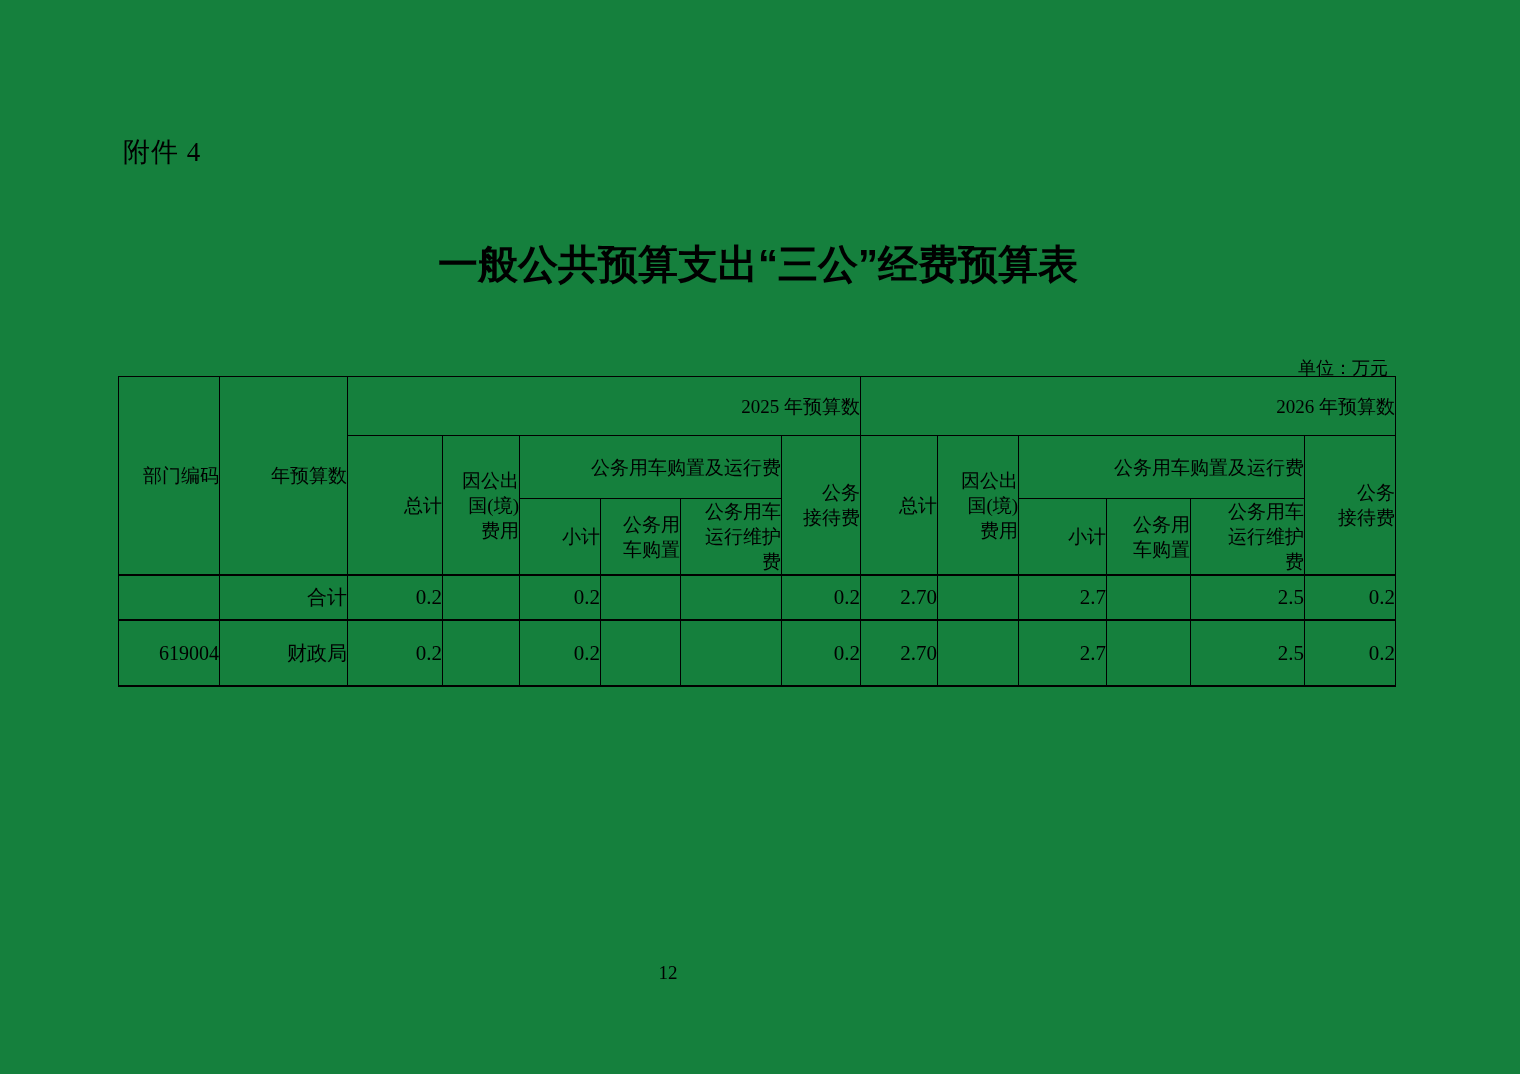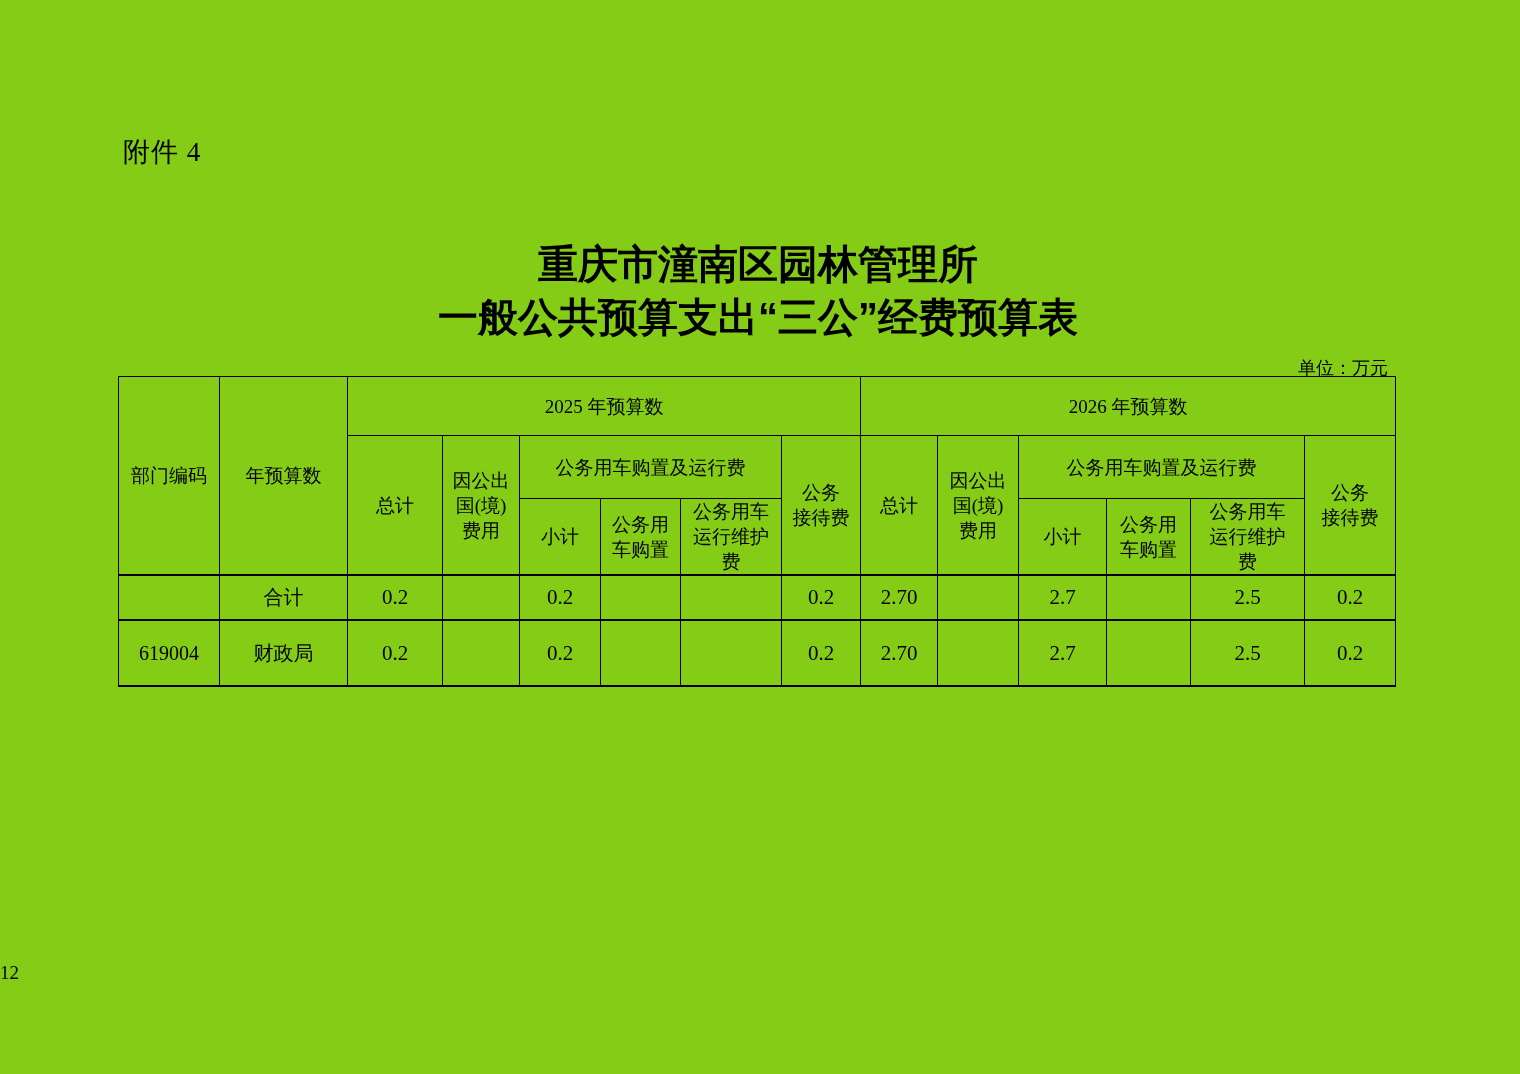--- a/index.html
+++ b/index.html
@@ -4,21 +4,21 @@
 <style>
   html, body {
     margin: 0;
     padding: 0;
     background: #ffffff;
   }
   .page {
     position: relative;
     width: 1520px;
     height: 1074px;
-    background: #84cc16;
+    background: #15803d;
     color: #000000;
     font-family: "Liberation Serif", serif;
     overflow: hidden;
   }
   .attachment {
     position: absolute;
     left: 123px;
     top: 134px;
     font-size: 27px;
     letter-spacing: 1px;
@@ -45,21 +45,21 @@
   table.budget {
     position: absolute;
     left: 118px;
     top: 376px;
     width: 1277px;
     border-collapse: collapse;
     table-layout: fixed;
   }
   table.budget td {
     border: 1px solid #000000;
-    text-align: center;
+    text-align: right;
     vertical-align: middle;
     padding: 0;
     font-size: 19px;
     line-height: 25px;
     overflow: hidden;
   }
   tr.hr1 { height: 59px; }
   tr.hr2 { height: 63px; }
   tr.hr3 { height: 75px; }
   tr.dr1 { height: 45px; }
@@ -71,32 +71,32 @@
     text-align: right;
     padding-right: 9px;
     font-size: 21px;
   }
   tr.dr1 td.num, tr.dr2 td.num { font-size: 21px; }
   .pageno {
     position: absolute;
     top: 962px;
     left: 0;
     width: 1336px;
+    text-align: center;
     font-size: 19px;
   }
 </style>
 </head>
 <body>
 
 <div class="page">
 
   <div class="attachment">附件 4</div>
 
   <div class="titles">
-    <div>重庆市潼南区园林管理所</div>
     <div>一般公共预算支出“三公”经费预算表</div>
   </div>
 
   <div class="unit-row">单位：万元</div>
 
   <table class="budget">
     <colgroup>
       <col style="width:101px">
         <col style="width:128px">
       <col style="width:95px">

